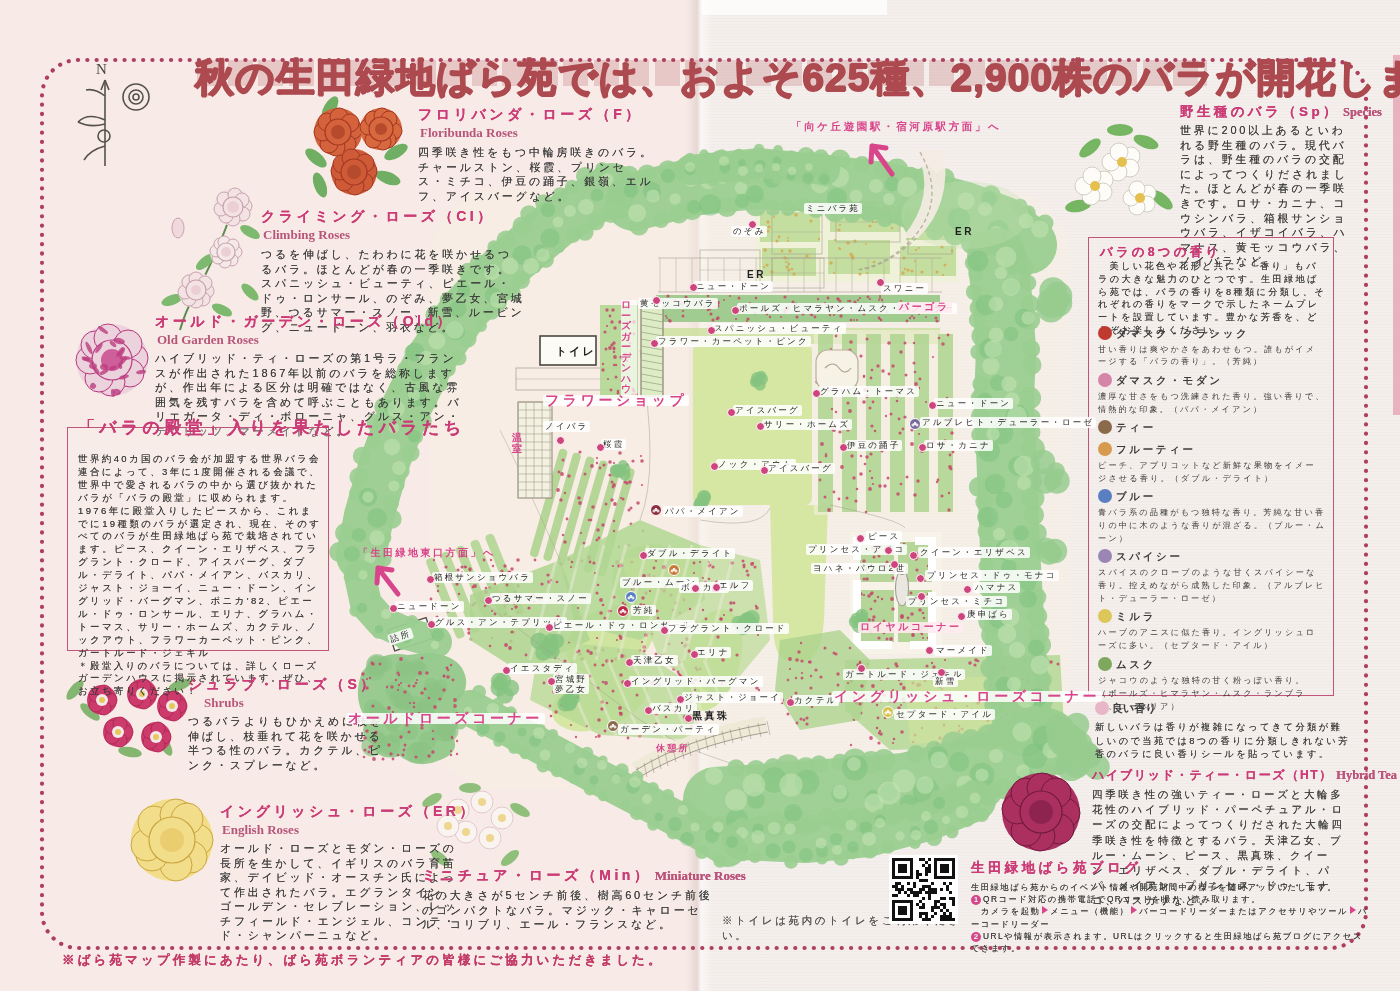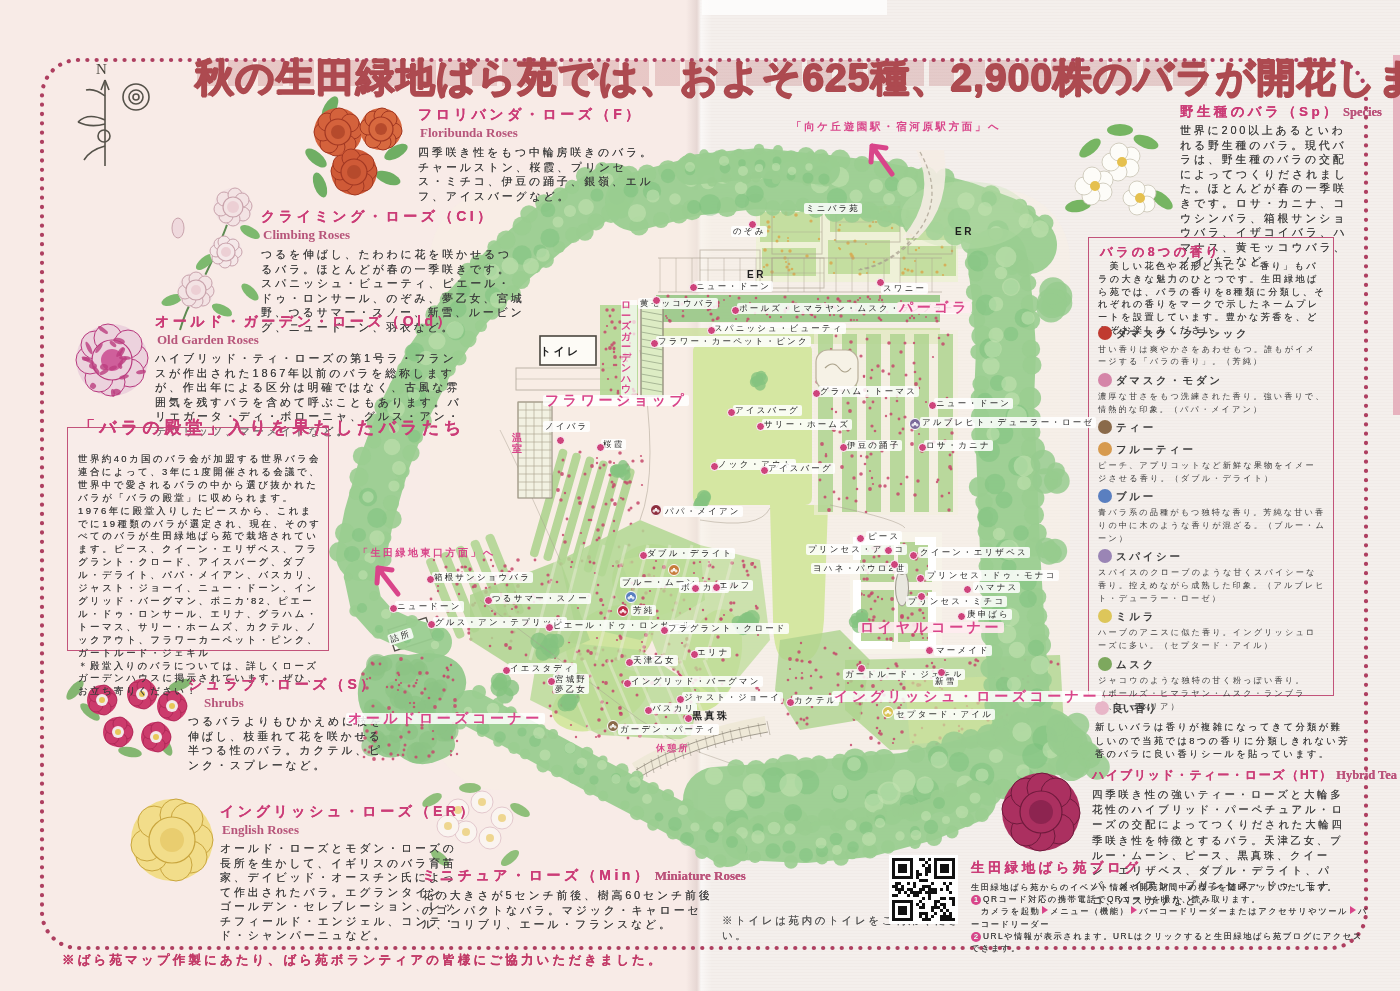--- a/index.html
+++ b/index.html
@@ -12,21 +12,21 @@
 .hd{position:absolute;font-size:14px;font-weight:bold;color:#cb3c77;text-shadow:0 0 .5px #cb3c77;white-space:nowrap;letter-spacing:.25em}
 .hs{position:absolute;font-family:"Liberation Serif",serif;font-size:13px;font-weight:bold;color:#b7557a;white-space:nowrap}
 .bd{position:absolute;font-size:11px;line-height:14.5px;color:#3c3c3c;letter-spacing:.25em;text-shadow:0 0 .5px rgba(60,60,60,.8)}
 .box1{position:absolute;left:67px;top:427px;width:262px;height:224px;border:1.5px solid #c2537a;background:rgba(250,240,238,0.3)}
 .box2{position:absolute;left:1088px;top:237px;width:246px;height:459px;border:1.5px solid #c2537a}
 .lb,.lb2,.lb3,.lbb,.lbp,.lbp2,.lbp3{position:absolute;font-size:8.5px;line-height:10.5px;white-space:nowrap;color:#1e1e1e;background:rgba(255,255,255,0.85);padding:0 2px;border-radius:2px;letter-spacing:.25em}
 .lb2{line-height:10px}
 .lbb{background:none;font-weight:bold;font-size:10px}
 .lb3{transform:rotate(-18deg)}
 .lbp{color:#d9458a;font-weight:bold;font-size:14px}
-.lbp2{color:#d9458a;font-weight:bold;font-size:14px;background:rgba(255,235,240,0.9)}
+.lbp2{color:#d9458a;font-weight:bold;font-size:10px;background:rgba(255,235,240,0.9)}
 .lbp3{color:#d9458a;font-weight:bold;font-size:9px;background:none}
 .dot{position:absolute;width:9px;height:9px;border-radius:50%;background:#ce447c;border:1px solid #fff}
 .micon{position:absolute;width:12px;height:12px;border-radius:50%;border:1px solid #fff;background-image:radial-gradient(circle at 50% 45%,rgba(255,255,255,0.9) 0 1.2px,transparent 1.8px),radial-gradient(circle at 30% 60%,rgba(255,255,255,0.8) 0 1.2px,transparent 1.8px),radial-gradient(circle at 70% 60%,rgba(255,255,255,0.8) 0 1.2px,transparent 1.8px)!important}
 .pinkb{position:absolute;font-size:13px;font-weight:bold;color:#d9458a;white-space:nowrap;letter-spacing:.25em}
 .sitem{margin:3.5px 0 0 0}
 .sitem>b{font-size:10.5px;color:#3c3c3c;vertical-align:3px;margin-left:4px;letter-spacing:.25em}
 .sic{display:inline-block;width:14px;height:14px;border-radius:50%;background-image:radial-gradient(circle at 50% 50%,rgba(255,255,255,0.9) 0 1.5px,transparent 2px),radial-gradient(circle at 32% 38%,rgba(255,255,255,0.85) 0 1.5px,transparent 2px),radial-gradient(circle at 68% 38%,rgba(255,255,255,0.85) 0 1.5px,transparent 2px),radial-gradient(circle at 50% 72%,rgba(255,255,255,0.85) 0 1.5px,transparent 2px)}
 .sdesc{font-size:8.2px;line-height:12.9px;color:#3c3c3c;letter-spacing:.25em}
 .qr{position:absolute;left:889px;top:855px}
 .num{display:inline-block;width:10px;height:10px;line-height:10px;border-radius:50%;background:#d9458a;color:#fff;text-align:center;font-size:8px;letter-spacing:0;margin-right:2px}
@@ -2377,21 +2377,21 @@
 <div class="pinkb" style="left:791px;top:120px;font-size:10.5px">「向ケ丘遊園駅・宿河原駅方面」へ</div>
 <svg class="base" width="60" height="50" style="left:858px;top:136px">
     <path d="M14 10 L34 38 M14 10 L13 26 M14 10 L28 12" stroke="#d9458a" stroke-width="5" fill="none" stroke-linecap="round"></path>
   </svg>
 <div class="pinkb" style="left:358px;top:546px;font-size:10px">「生田緑地東口方面」へ</div>
 <svg class="base" width="60" height="50" style="left:368px;top:560px">
     <path d="M10 8 L30 34 M10 8 L9 23 M10 8 L24 10" stroke="#d9458a" stroke-width="5" fill="none" stroke-linecap="round"></path>
   </svg>
 <div style="position:absolute;left:621px;top:300px;width:16px;font-size:10px;font-weight:bold;color:#d9458a;line-height:10.5px;background:rgba(255,255,255,0.7)">ローズガーデンハウス</div>
 <div style="position:absolute;left:512px;top:432px;width:12px;font-size:10px;font-weight:bold;color:#d9458a;line-height:11px">温室</div>
-<div style="position:absolute;left:540px;top:344px;width:56px;text-align:left;font-size:11px;font-weight:bold;color:#222;letter-spacing:.2em">トイレ</div>
+<div style="position:absolute;left:540px;top:344px;width:56px;text-align:right;font-size:11px;font-weight:bold;color:#222;letter-spacing:.2em">トイレ</div>
 <div class="lb" style="left:804px;top:203px">ミニバラ苑</div>
 <div class="lb" style="left:731px;top:226px">のぞみ</div>
 <div class="lbb" style="left:953px;top:227px">ER</div>
 <div class="lbb" style="left:745px;top:270px">ER</div>
 <div class="lb" style="left:694px;top:281px">ニュー・ドーン</div>
 <div class="lb" style="left:881px;top:283px">スワニー</div>
 <div class="lb" style="left:638px;top:298px">黄モッコウバラ</div>
 <div class="lb" style="left:737px;top:303px">ポールズ・ヒマラヤン・ムスク・ランブラー</div>
 <div class="lbp2" style="left:897px;top:302px">パーゴラ</div>
 <div class="lb" style="left:712px;top:323px">スパニッシュ・ビューティ</div>

